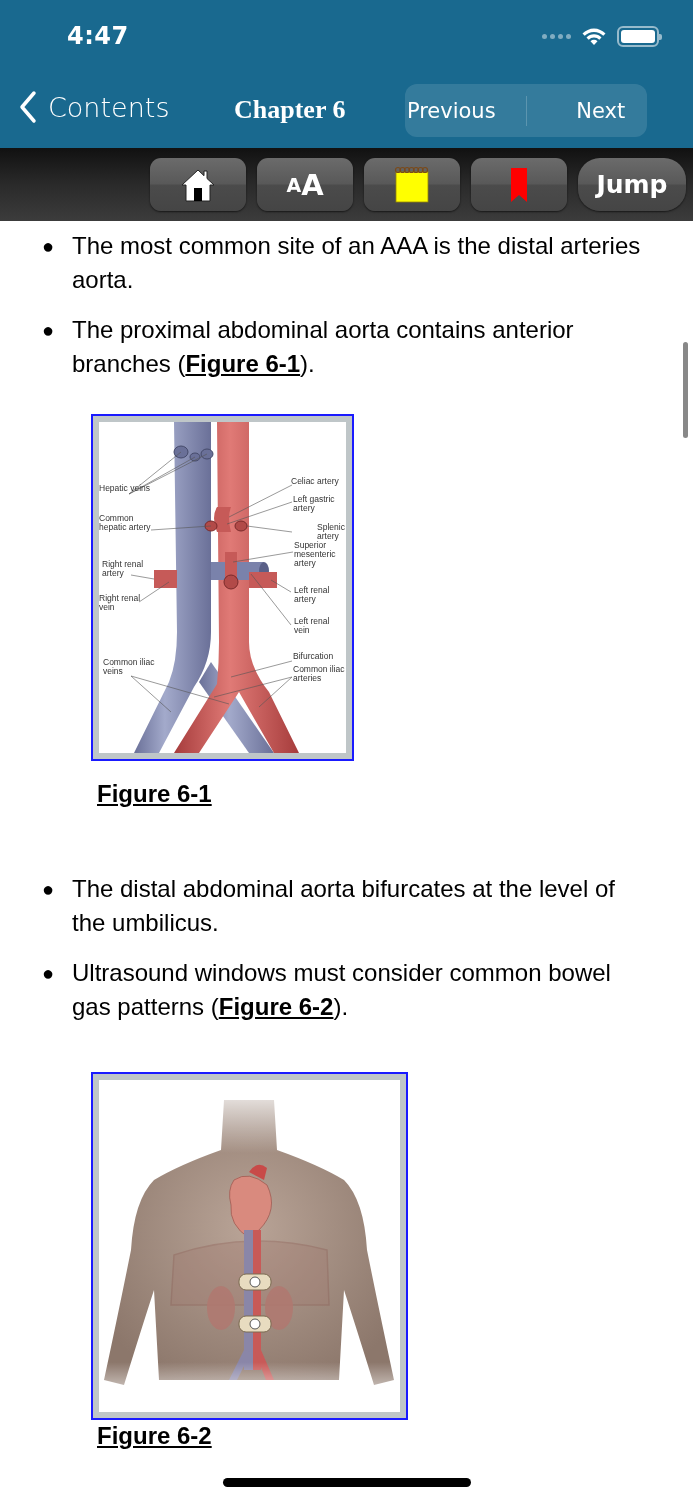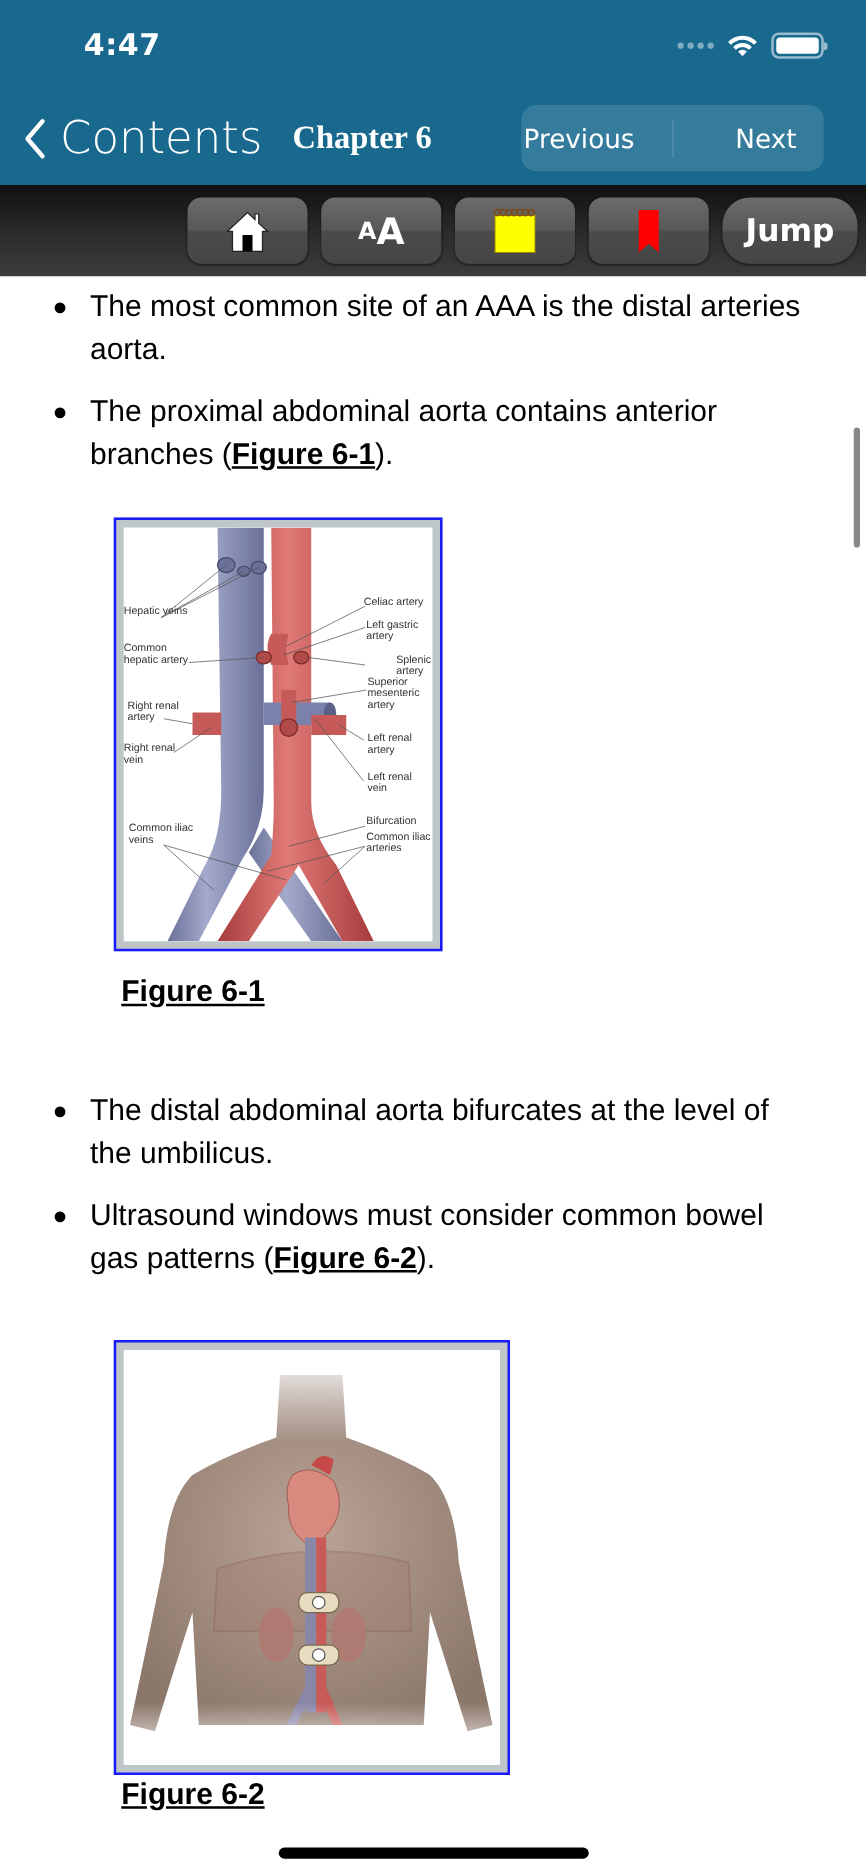--- a/index.html
+++ b/index.html
@@ -10,23 +10,23 @@
   .topbar { position: absolute; left: 0; top: 0; width: 693px; height: 148px; background: #19698f; }
   .status-time { position: absolute; left: 67px; top: 22px; color: #fff; font-size: 24px; font-weight: 600; font-family: "DejaVu Sans", sans-serif; letter-spacing: 0.5px; }
   .status-right { position: absolute; right: 34px; top: 26px; display: flex; align-items: center; gap: 10px; }
   .signal { display: flex; gap: 3px; align-items: center; }
   .signal span { width: 5px; height: 5px; border-radius: 50%; background: rgba(255,255,255,0.45); }
   .battery { width: 42px; height: 21px; border: 2px solid rgba(255,255,255,0.55); border-radius: 6px; padding: 2px; position: relative; }
   .battery::after { content: ""; position: absolute; right: -5px; top: 6px; width: 3px; height: 6px; background: rgba(255,255,255,0.55); border-radius: 0 2px 2px 0; }
   .battery-fill { width: 100%; height: 100%; background: #fff; border-radius: 3px; }
 
   .nav-back { position: absolute; left: 18px; top: 90px; display: flex; align-items: center; gap: 10px; color: #fff; cursor: pointer; }
-  .nav-back-label { font-size: 36px; font-family: "DejaVu Sans", sans-serif; font-weight: 300; }
+  .nav-back-label { font-size: 27px; font-family: "DejaVu Sans", sans-serif; font-weight: 300; }
   .nav-title { position: absolute; left: 234px; top: 95px; color: #fff; font-size: 26px; font-weight: 700; font-family: Liberation Serif, serif; }
-  .seg { position: absolute; left: 417px; top: 84px; width: 242px; height: 53px; background: rgba(255,255,255,0.12); border-radius: 12px; display: flex; align-items: center; gap: 28px; }
+  .seg { position: absolute; left: 405px; top: 84px; width: 242px; height: 53px; background: rgba(255,255,255,0.12); border-radius: 12px; display: flex; align-items: center; gap: 28px; }
   .seg-btn { flex: 1; text-align: center; color: #fff; font-size: 21px; font-family: "DejaVu Sans", sans-serif; cursor: pointer; }
   .seg-div { width: 1px; height: 30px; background: rgba(255,255,255,0.2); }
 
   
   .toolbar { position: absolute; left: 0; top: 148px; width: 693px; height: 73px; background: linear-gradient(#111 0%, #2a2a2a 50%, #3c3c3c 100%); }
   .tb-btn { position: absolute; top: 10px; height: 53px; border-radius: 11px;
             background: linear-gradient(#6b6b6b 0%, #595959 48%, #4b4b4b 52%, #454545 100%);
             box-shadow: 0 1px 2px rgba(0,0,0,0.6); display: flex; align-items: center; justify-content: center; cursor: pointer; }
   .tb-jump { color: #fff; font-size: 25px; font-weight: 600; font-family: "DejaVu Sans", sans-serif; }
   .tb-aa { color: #fff; font-family: "DejaVu Sans", sans-serif; font-weight: 600; }

